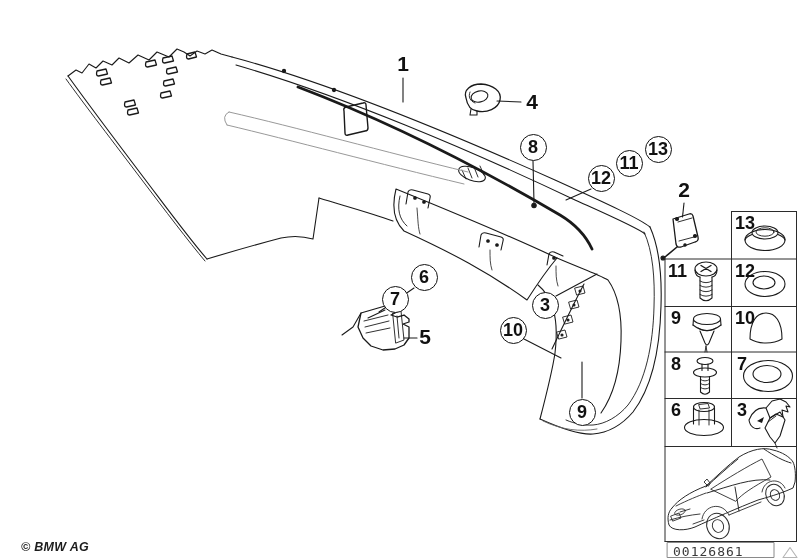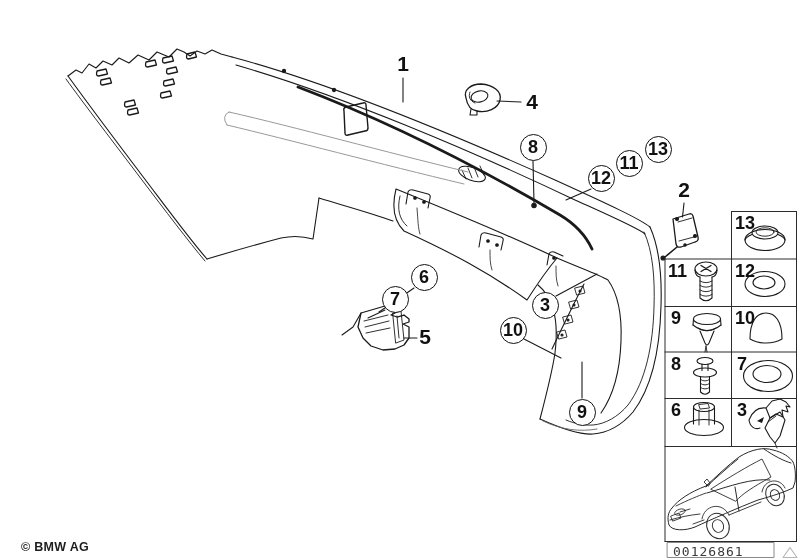--- a/index.html
+++ b/index.html
@@ -7,21 +7,21 @@
          font-family:"Liberation Sans", sans-serif;}
   #art{position:absolute;left:0;top:0;}
   .co{position:absolute;font-weight:bold;color:#111;text-align:center;
       font-size:21px;line-height:22px;background:#fff;}
   .circ{position:absolute;width:27px;height:27px;border:1.7px solid #111;border-radius:50%;
         background:#fff;font-weight:bold;font-size:18px;line-height:25px;text-align:center;
         color:#111;box-sizing:border-box;}
   .gnum{position:absolute;font-weight:bold;font-size:18px;line-height:19px;color:#111;}
   .cell-hot{position:absolute;background:transparent;}
   #copyright{position:absolute;left:21px;top:540px;font-size:12.5px;font-weight:bold;
-             color:#1d1d1d;letter-spacing:.3px;}
+             color:#1d1d1d;letter-spacing:.3px;font-style:italic;}
   #imgnum{position:absolute;left:673px;top:544px;width:100px;font-family:"DejaVu Sans Mono",monospace;
           font-size:13px;color:#3a3a3a;letter-spacing:1px;}
 </style>
 </head>
 <body>
 
 <div id="stage">
 
 <svg id="art" width="799" height="559" viewBox="0 0 799 559">
   <g fill="none" stroke="#1a1a1a" stroke-width="1.1" stroke-linecap="round" stroke-linejoin="round">

